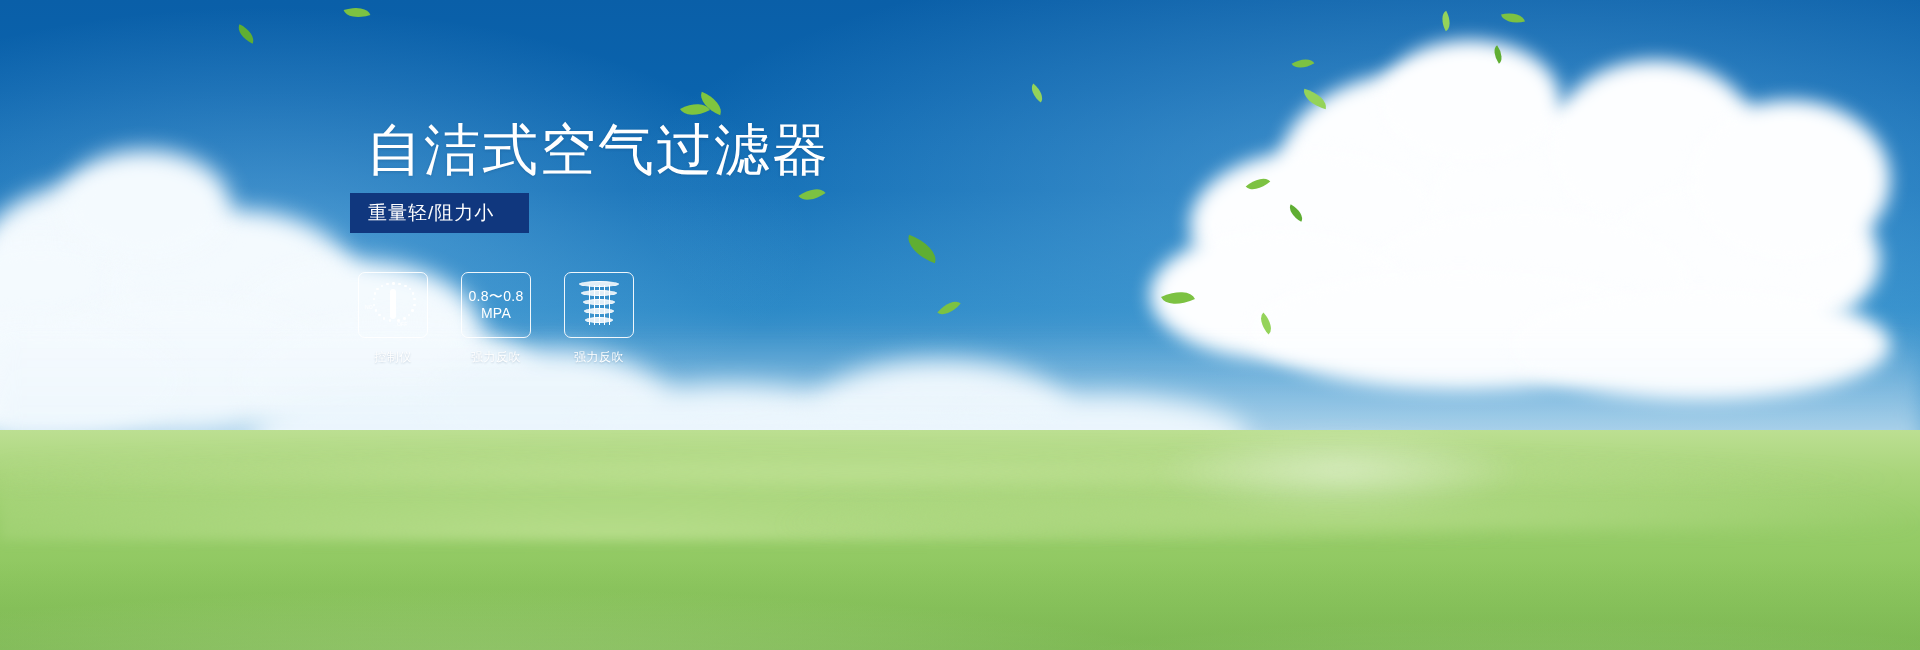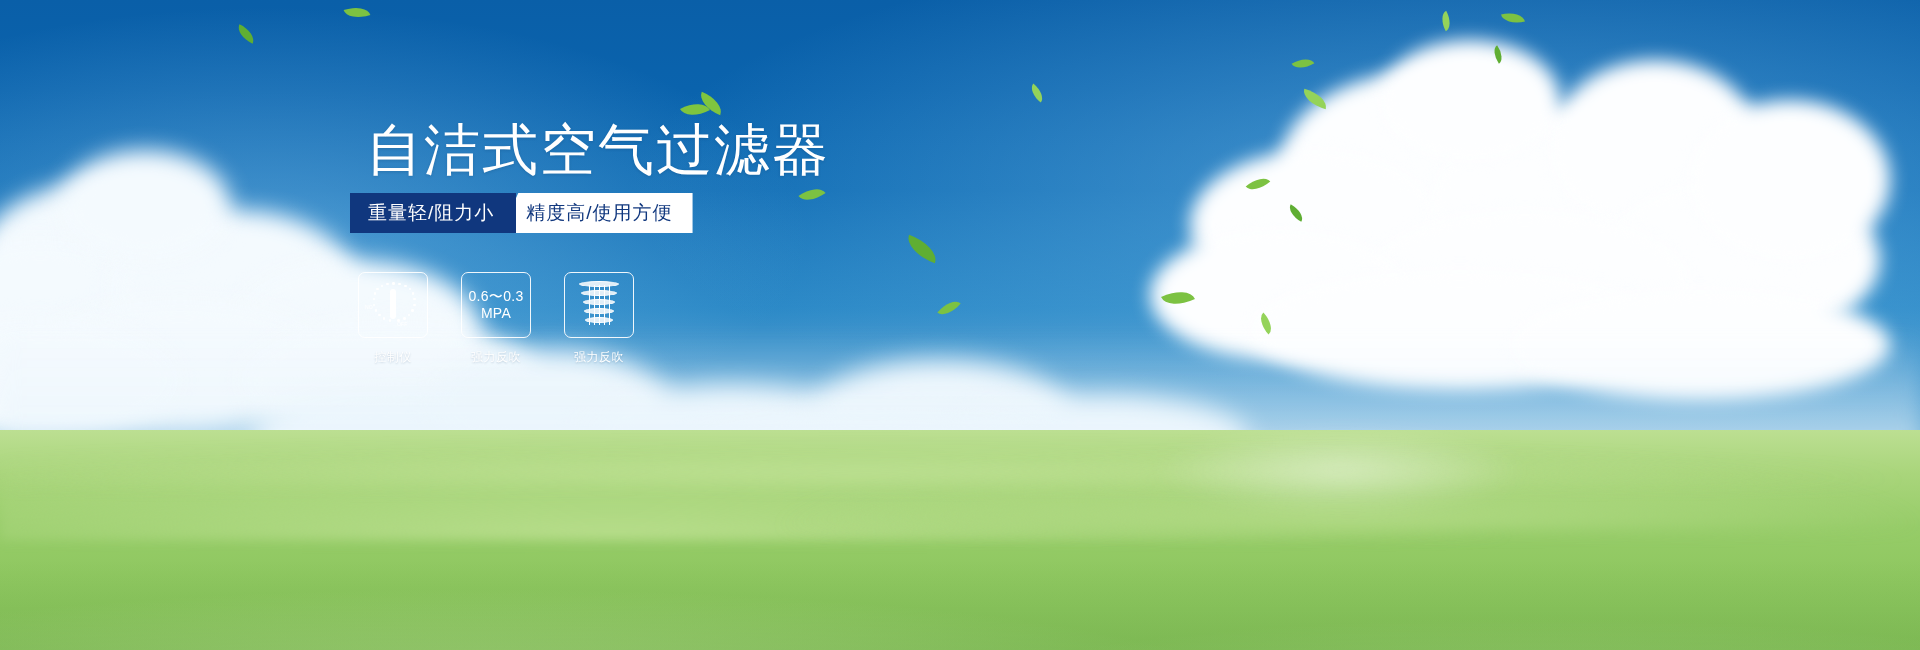--- a/index.html
+++ b/index.html
@@ -96,21 +96,21 @@
     position:absolute; width:26px; height:15px; background:#7fc53f;
     border-radius:0 100% 0 100%;
   }
 
   .tags { position:absolute; left:350px; top:193px; height:40px; display:flex; }
   .tag {
     height:40px; display:flex; align-items:center; justify-content:center;
     font-size:19px; letter-spacing:1px; white-space:nowrap;
   }
   .tag-blue {
-    background:#10377e; color:#ffffff; padding:0 22px 0 18px;
+    background:#10377e; color:#ffffff; padding:0 35px 0 18px;
     clip-path:polygon(0 0, 100% 0, 100% 100%, 0 100%);
     position:relative; z-index:2;
   }
   .tag-white {
     background:#ffffff; color:#10377e; padding:0 20px 0 26px;
     margin-left:-16px;
     clip-path:polygon(18px 0, 100% 0, 100% 100%, 0 100%);
     position:relative; z-index:1;
   }
 
@@ -234,21 +234,20 @@
     <div class="title-wrap">
       <div class="title-leaf">
         <div class="lf" style="left:0;top:12px;transform:rotate(-28deg);"></div>
         <div class="lf" style="left:16px;top:6px;transform:rotate(22deg);"></div>
       </div>
       <div class="title">自洁式空气过滤器</div>
     </div>
 
     <div class="tags">
       <div class="tag tag-blue">重量轻/阻力小</div>
-      <div class="tag tag-white">精度高/使用方便</div>
     </div>
 
     <div class="features">
 
       <div class="feature">
         <div class="feat-box">
           <div class="ic-gauge">
             <div class="dots">
               <div class="dot" style="left:19px;top:0px;"></div>
               <div class="dot" style="left:25px;top:0.6px;"></div>
@@ -275,21 +274,21 @@
             <div class="needle"></div>
             <div class="lbl lbl-no">NO</div>
             <div class="lbl lbl-off">OFF</div>
           </div>
         </div>
         <div class="feat-label">控制仪</div>
       </div>
 
       <div class="feature">
         <div class="feat-box">
-          <div class="feat-text">0.6〜0.3</div>
+          <div class="feat-text">0.8〜0.8</div>
           <div class="feat-text">MPA</div>
         </div>
         <div class="feat-label">强力反吹</div>
       </div>
 
       <div class="feature">
         <div class="feat-box">
           <div class="ic-stack">
             <div class="ell" style="top:0px;width:40px;"></div>
             <div class="ell" style="top:9px;width:36px;left:2px;"></div>

